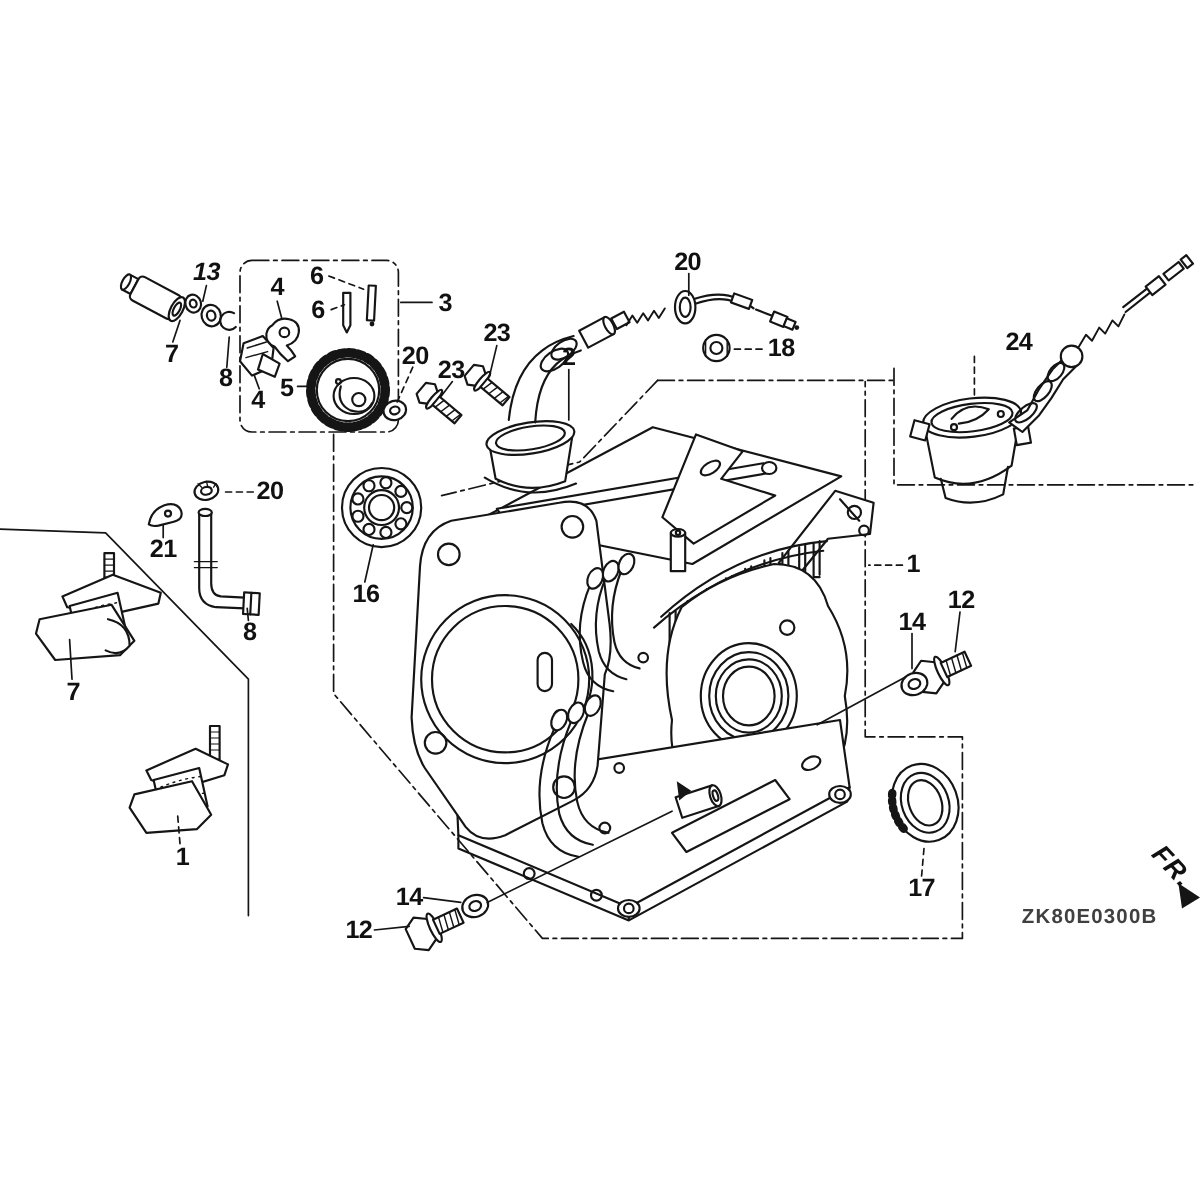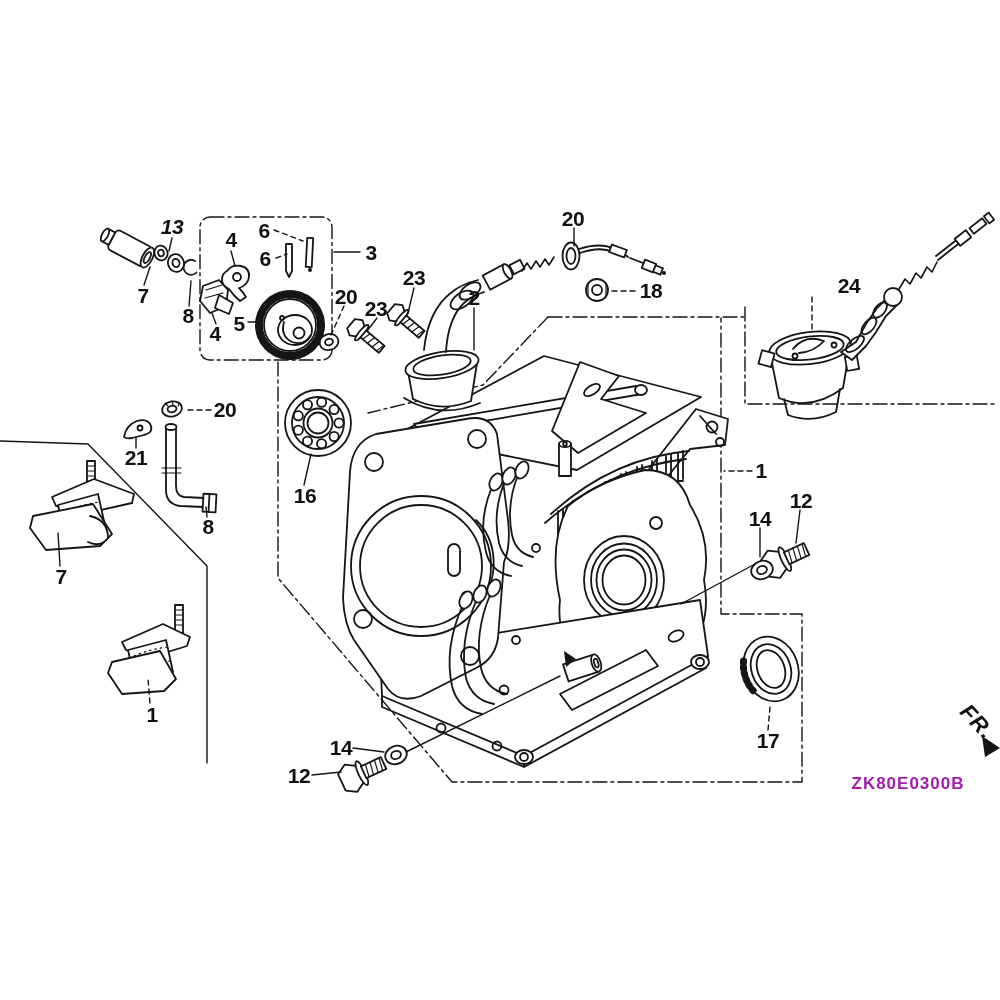--- a/index.html
+++ b/index.html
@@ -1,22 +1,22 @@
 <!DOCTYPE html>
 <html><head>
 <meta charset="utf-8">
 <style>
   html,body{margin:0;padding:0;background:#fff;}
   #canvas{position:relative;width:1000px;height:1000px;background:#fff;overflow:hidden;
           font-family:"Liberation Sans", sans-serif;}
   #art{position:absolute;left:0;top:0;}
   .callout{position:absolute;transform:translate(-50%,-50%);font:700 21px "Liberation Sans",sans-serif;
            color:#111;letter-spacing:-0.5px;white-space:nowrap;}
-  #code-label{position:absolute;left:908px;top:784px;transform:translate(-50%,-50%);
-              font:700 17px "Liberation Sans",sans-serif;color:#a21caf;letter-spacing:1px;}
+  #code-label{position:absolute;left:908px;top:764px;transform:translate(-50%,-50%);
+              font:700 17px "Liberation Sans",sans-serif;color:#404040;letter-spacing:1px;}
   #fr-label{position:absolute;left:977px;top:722px;transform:translate(-50%,-50%) rotate(47deg);
             font:italic 800 22px "Liberation Sans",sans-serif;color:#111;letter-spacing:1px;}
 </style>
 </head>
 <body>
 
 <div id="canvas">
 
 <svg id="art" width="1000" height="1000" viewBox="0 0 1000 1000" stroke="#151515" fill="none" stroke-width="1.8" stroke-linecap="round" stroke-linejoin="round">
 

